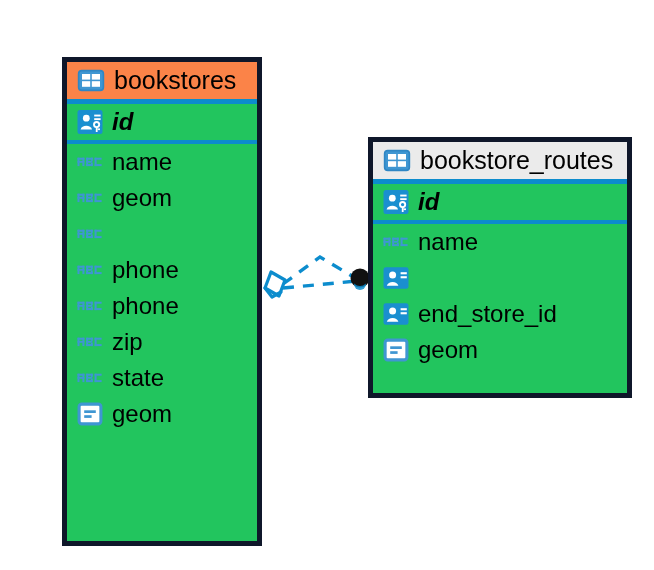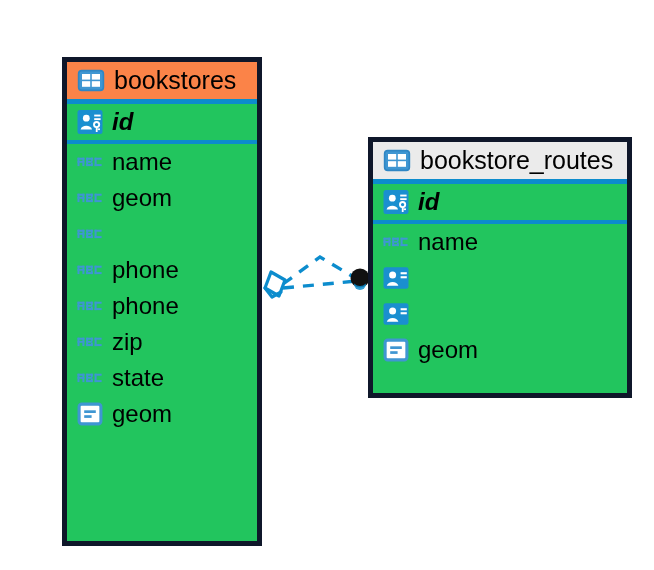--- a/index.html
+++ b/index.html
@@ -374,20 +374,21 @@
       <div class="field-row">
         <span class="icn">
           <svg width="26" height="26" viewBox="0 0 26 26">
             <rect x="0.5" y="2.2" width="25" height="21.6" rx="2.4" ry="2.4" fill="#1a8fd0"></rect>
             <circle cx="9.6" cy="10" r="3.5" fill="#ffffff"></circle>
             <path d="M 3.8 20.8 C 4.9 15.6 14.3 15.6 15.4 20.8 Z" fill="#ffffff"></path>
             <rect x="17.6" y="7.2" width="6.2" height="2.1" fill="#ffffff"></rect>
             <rect x="17.6" y="11.2" width="6.2" height="2.1" fill="#ffffff"></rect>
           </svg>
         </span>
+        <span class="field-name">end_store_id</span>
       </div>
 
       <div class="field-row">
         <span class="icn">
           <svg width="26" height="26" viewBox="0 0 26 26">
             <rect x="2.1" y="3.1" width="21.8" height="19.8" rx="2.6" ry="2.6" fill="#ffffff" stroke="#3f96d2" stroke-width="3.1"></rect>
             <rect x="7.2" y="9.3" width="11.6" height="2.7" fill="#3f96d2"></rect>
             <rect x="7.2" y="14.2" width="7.4" height="2.7" fill="#3f96d2"></rect>
           </svg>
         </span>

